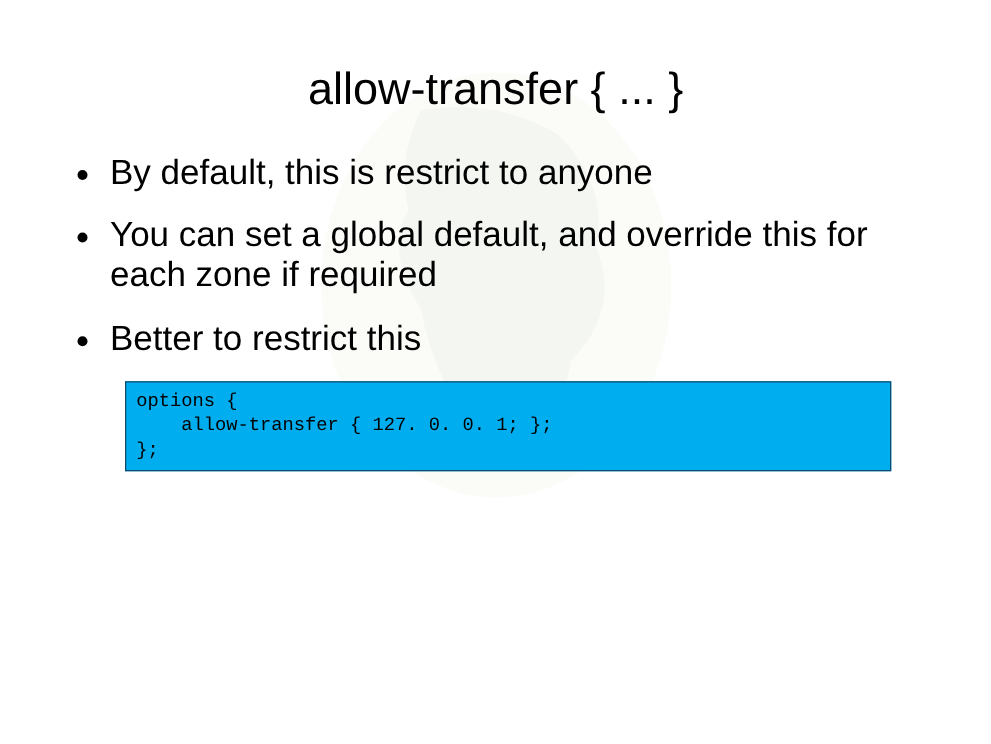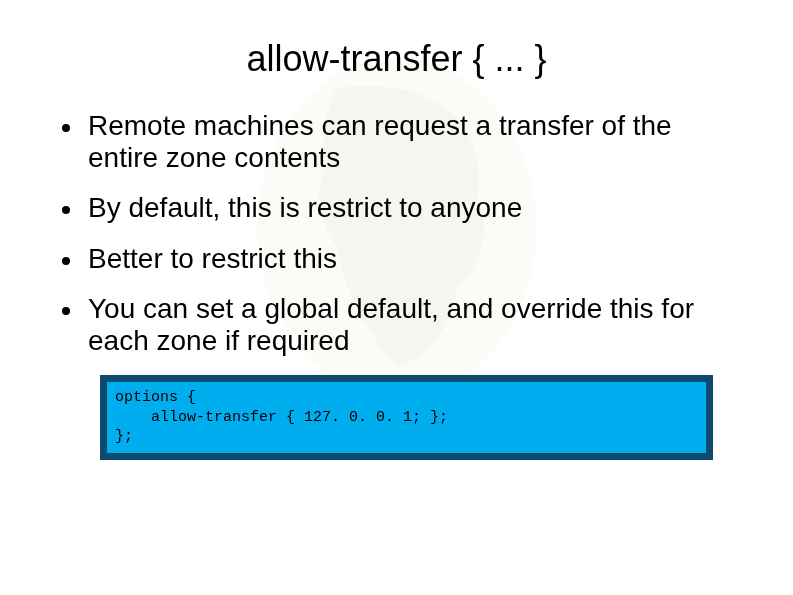--- a/index.html
+++ b/index.html
@@ -1,17 +1,17 @@
 <!DOCTYPE html>
 <html><head>
 <meta charset="utf-8">
 <style>
   * { margin: 0; padding: 0; box-sizing: border-box; }
   html, body { width: 793px; height: 595px; background: #ffffff; font-family: Arial, Helvetica, sans-serif; color: #000; }
-  .slide { width: 793px; height: 455px; position: relative; padding: 18px 40px 30px 40px; }
+  .slide { width: 793px; height: 455px; position: relative; padding: 30px 40px 30px 40px; }
   .bg-watermark {
     position: absolute;
     top: 0; left: 0; right: 0; bottom: 0;
     display: flex; align-items: center; justify-content: center;
     pointer-events: none;
     z-index: 0;
   }
   .bg-watermark svg { opacity: 0.08; }
   .title {
     text-align: center;
@@ -42,21 +42,21 @@
   }
   .bullet-text {
     font-size: 28px;
     line-height: 1.15;
   }
   .code-box {
     position: relative;
     z-index: 1;
     margin: 10px 40px 0 60px;
     background: #00aef0;
-    border: 7px solid #0c4a6e;
+    border: 1px solid #0c4a6e;
     padding: 6px 8px;
     font-family: "Courier New", Courier, monospace;
     font-size: 15px;
     white-space: pre;
     line-height: 1.3;
   }
 </style>
 </head>
 <body>
 
@@ -67,33 +67,29 @@
       <ellipse cx="150" cy="180" rx="140" ry="170" fill="#d9cfa8"></ellipse>
       <path d="M90 40 Q70 80 80 120 Q60 150 90 200 Q100 260 150 320 Q200 300 210 240 Q250 200 230 150 Q240 100 200 60 Q150 30 90 40 Z" fill="#7aa25c"></path>
     </svg>
   </div>
 
   <h1 class="title">allow-transfer { ... }</h1>
 
   <div class="bullets">
     <div class="bullet-row">
       <span class="bullet-dot"></span>
-      <span class="bullet-text">Remote machines can request a transfer of the entire zone contents</span>
-    </div>
-    <div class="bullet-row">
-      <span class="bullet-dot"></span>
       <span class="bullet-text">By default, this is restrict to anyone</span>
     </div>
     <div class="bullet-row">
       <span class="bullet-dot"></span>
-      <span class="bullet-text">Better to restrict this</span>
+      <span class="bullet-text">You can set a global default, and override this for each zone if required</span>
     </div>
     <div class="bullet-row">
       <span class="bullet-dot"></span>
-      <span class="bullet-text">You can set a global default, and override this for each zone if required</span>
+      <span class="bullet-text">Better to restrict this</span>
     </div>
   </div>
 
   <div class="code-box">options {
     allow-transfer { 127. 0. 0. 1; };
 };</div>
 
 </div>
 
 </body></html>

